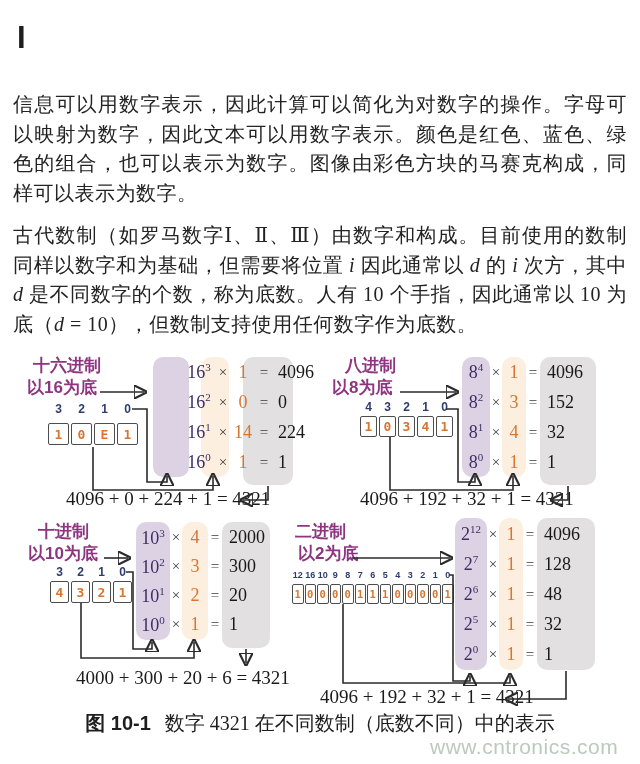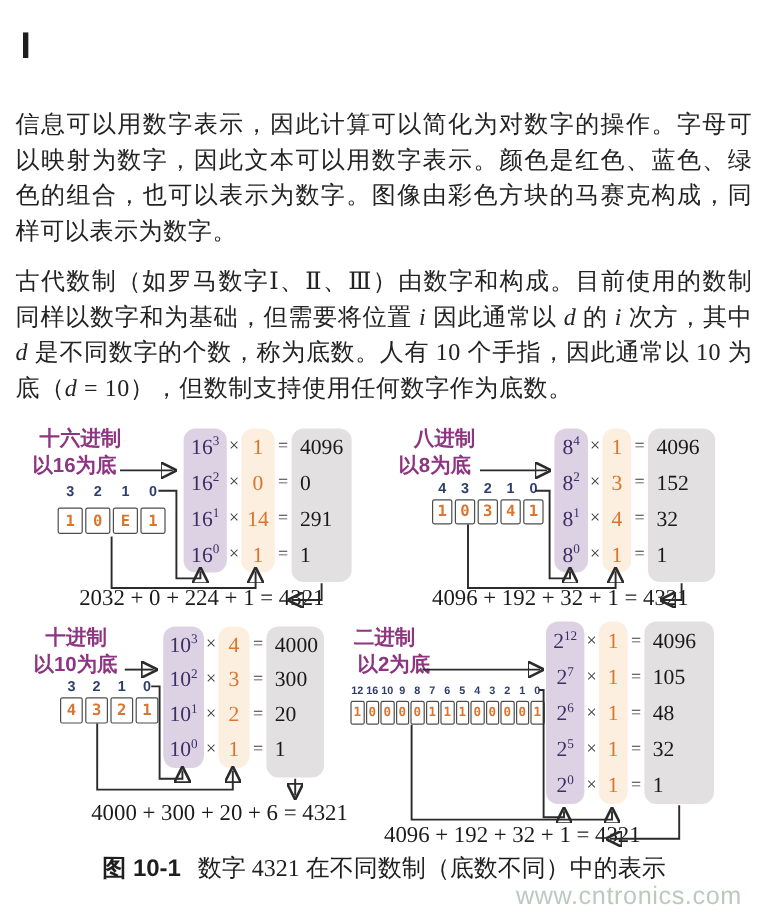--- a/index.html
+++ b/index.html
@@ -45,21 +45,21 @@
   .col.gray{background:#e2e0e0;}
   .rows{position:absolute;}
   .row{display:flex;align-items:center;font-size:18px;white-space:nowrap;}
   .c-base{text-align:center;color:#3f2d66;}
   .c-base sup{font-size:11px;}
   .c-op{width:12px;text-align:center;font-size:15px;color:#3a3a3a;}
   .c-dig{text-align:center;color:#d9752e;}
   .c-eq{width:14px;text-align:center;font-size:15px;color:#3a3a3a;}
   .c-res{padding-left:7px;color:#191919;}
   
-  .q-hex .row{height:30px;}  .q-hex .c-base{width:36px;} .q-hex .c-dig{width:28px;} .q-hex .c-res{width:43px;}
+  .q-hex .row{height:30px;}  .q-hex .c-base{width:36px;margin-left:28px;} .q-hex .c-dig{width:28px;} .q-hex .c-res{width:43px;}
   .q-oct .row{height:30px;}  .q-oct .c-base{width:28px;} .q-oct .c-dig{width:24px;} .q-oct .c-res{width:49px;}
   .q-dec .row{height:29px;}  .q-dec .c-base{width:34px;} .q-dec .c-dig{width:26px;} .q-dec .c-res{width:41px;}
   .q-bin .row{height:30px;}  .q-bin .c-base{width:32px;} .q-bin .c-dig{width:24px;} .q-bin .c-res{width:51px;}
   .q-oct .pos-row span{width:17px;}
   .q-oct .box{width:17px;height:21px;}
   .q-dec .pos-row span{width:19px;}
   .q-dec .box{width:19px;}
   .q-bin .pos-row{gap:1px;font-size:9px;}
   .q-bin .pos-row span{width:11.5px;}
   .q-bin .box-row{gap:1px;}
@@ -123,31 +123,31 @@
           <span class="c-op">×</span>
           <span class="c-dig">0</span>
           <span class="c-eq">=</span>
           <span class="c-res">0</span>
         </div>
       <div class="row">
           <span class="c-base"><span>16</span><sup>1</sup></span>
           <span class="c-op">×</span>
           <span class="c-dig">14</span>
           <span class="c-eq">=</span>
-          <span class="c-res">291</span>
+          <span class="c-res">224</span>
         </div>
       <div class="row">
           <span class="c-base"><span>16</span><sup>0</sup></span>
           <span class="c-op">×</span>
           <span class="c-dig">1</span>
           <span class="c-eq">=</span>
           <span class="c-res">1</span>
         </div>
     </div>
-    <div class="sum" style="left:66px;top:136px">2032 + 0 + 224 + 1 = 4321</div>
+    <div class="sum" style="left:66px;top:136px">4096 + 0 + 224 + 1 = 4321</div>
   </div>
 
   <div class="q-oct">
     <div class="qlabel" style="left:345px;top:4px">八进制</div>
     <div class="qlabel" style="left:332px;top:26px">以8为底</div>
     <div class="pos-row" style="left:360px;top:48px">
       <span>4</span>
       <span>3</span>
       <span>2</span>
       <span>1</span>
@@ -213,21 +213,21 @@
     </div>
     <div class="col purple" style="left:136px;top:170px;width:34px;height:118px"></div>
     <div class="col peach" style="left:182px;top:170px;width:26px;height:118px"></div>
     <div class="col gray" style="left:222px;top:170px;width:48px;height:126px"></div>
     <div class="rows" style="left:136px;top:171px">
       <div class="row">
           <span class="c-base"><span>10</span><sup>3</sup></span>
           <span class="c-op">×</span>
           <span class="c-dig">4</span>
           <span class="c-eq">=</span>
-          <span class="c-res">4000</span>
+          <span class="c-res">2000</span>
         </div>
       <div class="row">
           <span class="c-base"><span>10</span><sup>2</sup></span>
           <span class="c-op">×</span>
           <span class="c-dig">3</span>
           <span class="c-eq">=</span>
           <span class="c-res">300</span>
         </div>
       <div class="row">
           <span class="c-base"><span>10</span><sup>1</sup></span>
@@ -289,21 +289,21 @@
           <span class="c-op">×</span>
           <span class="c-dig">1</span>
           <span class="c-eq">=</span>
           <span class="c-res">4096</span>
         </div>
       <div class="row">
           <span class="c-base"><span>2</span><sup>7</sup></span>
           <span class="c-op">×</span>
           <span class="c-dig">1</span>
           <span class="c-eq">=</span>
-          <span class="c-res">105</span>
+          <span class="c-res">128</span>
         </div>
       <div class="row">
           <span class="c-base"><span>2</span><sup>6</sup></span>
           <span class="c-op">×</span>
           <span class="c-dig">1</span>
           <span class="c-eq">=</span>
           <span class="c-res">48</span>
         </div>
       <div class="row">
           <span class="c-base"><span>2</span><sup>5</sup></span>

